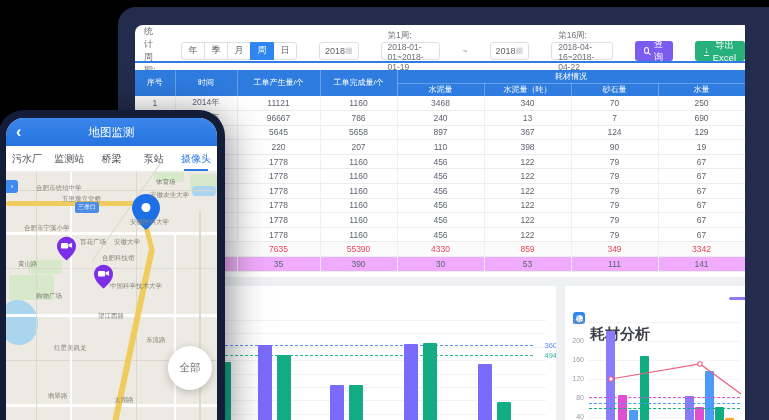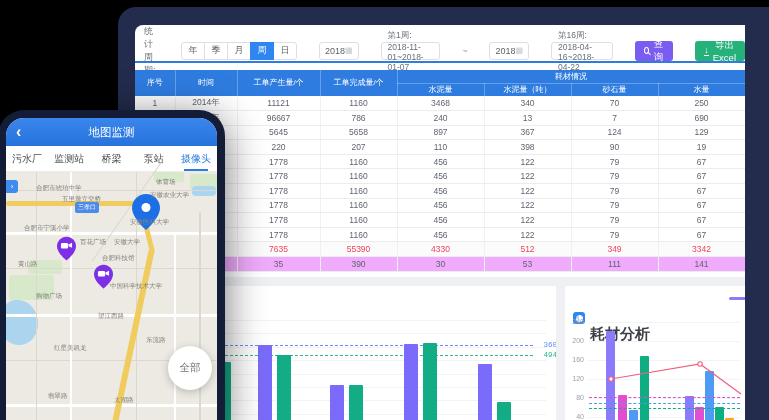--- a/index.html
+++ b/index.html
@@ -66,21 +66,21 @@
   .lpanel { position:absolute; left:0; top:9px; width:421px; height:241px;
     background:#fff; overflow:hidden; }
   .rpanel { position:absolute; left:430px; top:9px; width:180px; height:241px;
     background:#fff; overflow:hidden; }
   .legend { position:absolute; right:14px; top:10px; display:flex; gap:12px;
     align-items:center; }
   .legend .li { display:flex; align-items:center; gap:4px; font-size:8px; color:#8a8f99; }
   .legend .dash { width:15px; height:3px; border-radius:2px; }
   .gridline { position:absolute; left:10px; right:10px; height:1px; background:#f2f3f6; }
   .refline { position:absolute; left:10px; width:388px; border-top:1px dashed; }
-  .refline .rl { position:absolute; right:-24px; top:-5px; font-size:7.5px;font-family:Liberation Mono, monospace; }
+  .refline .rl { position:absolute; right:-24px; top:-5px; font-size:7.5px; }
   .bar { position:absolute; border-radius:1px 1px 0 0; }
 
   .rhead { position:absolute; left:8px; top:6px; display:flex; align-items:center; gap:5px; }
   .pieicon { width:12px; height:12px; border-radius:3px; background:#2f86f0;
     display:flex; align-items:center; justify-content:center; }
   .pieicon .pie { width:7px; height:7px; border-radius:50%;
     background:conic-gradient(#fff 0 70%, #bcd9ff 70% 100%); }
   .rtitle { font-size:15px; color:#3c3f46; font-weight:bold;margin-top:33px; }
   .rlegend-dash { position:absolute; right:-6px; top:11px; width:22px; height:3px;
     border-radius:2px; background:#8a7bfb; }
@@ -143,21 +143,21 @@
         <button class="sbtn">年</button>
         <button class="sbtn">季</button>
         <button class="sbtn">月</button>
         <button class="sbtn active">周</button>
         <button class="sbtn">日</button>
       </span>
       <span class="ysel">
         <span>2018</span>
         <span class="cal">▦</span>
       </span>
-      <span class="rinput">第1周: 2018-11-01~2018-01-07</span>
+      <span class="rinput">第1周: 2018-01-01~2018-01-19</span>
       <span class="tilde">~</span>
       <span class="ysel">
         <span>2018</span>
         <span class="cal">▦</span>
       </span>
       <span class="rinput">第16周: 2018-04-16~2018-04-22</span>
       <button class="btn btn-query">
         <span class="mag"></span>
         <span>查询</span>
       </button>
@@ -293,21 +293,21 @@
             <td>122</td>
             <td>79</td>
             <td>67</td>
           </tr>
           <tr class="total-row">
             <td></td>
             <td>合计</td>
             <td>7635</td>
             <td>55390</td>
             <td>4330</td>
-            <td>512</td>
+            <td>859</td>
             <td>349</td>
             <td>3342</td>
           </tr>
           <tr class="average-row">
             <td></td>
             <td>平均值</td>
             <td>35</td>
             <td>390</td>
             <td>30</td>
             <td>53</td>

